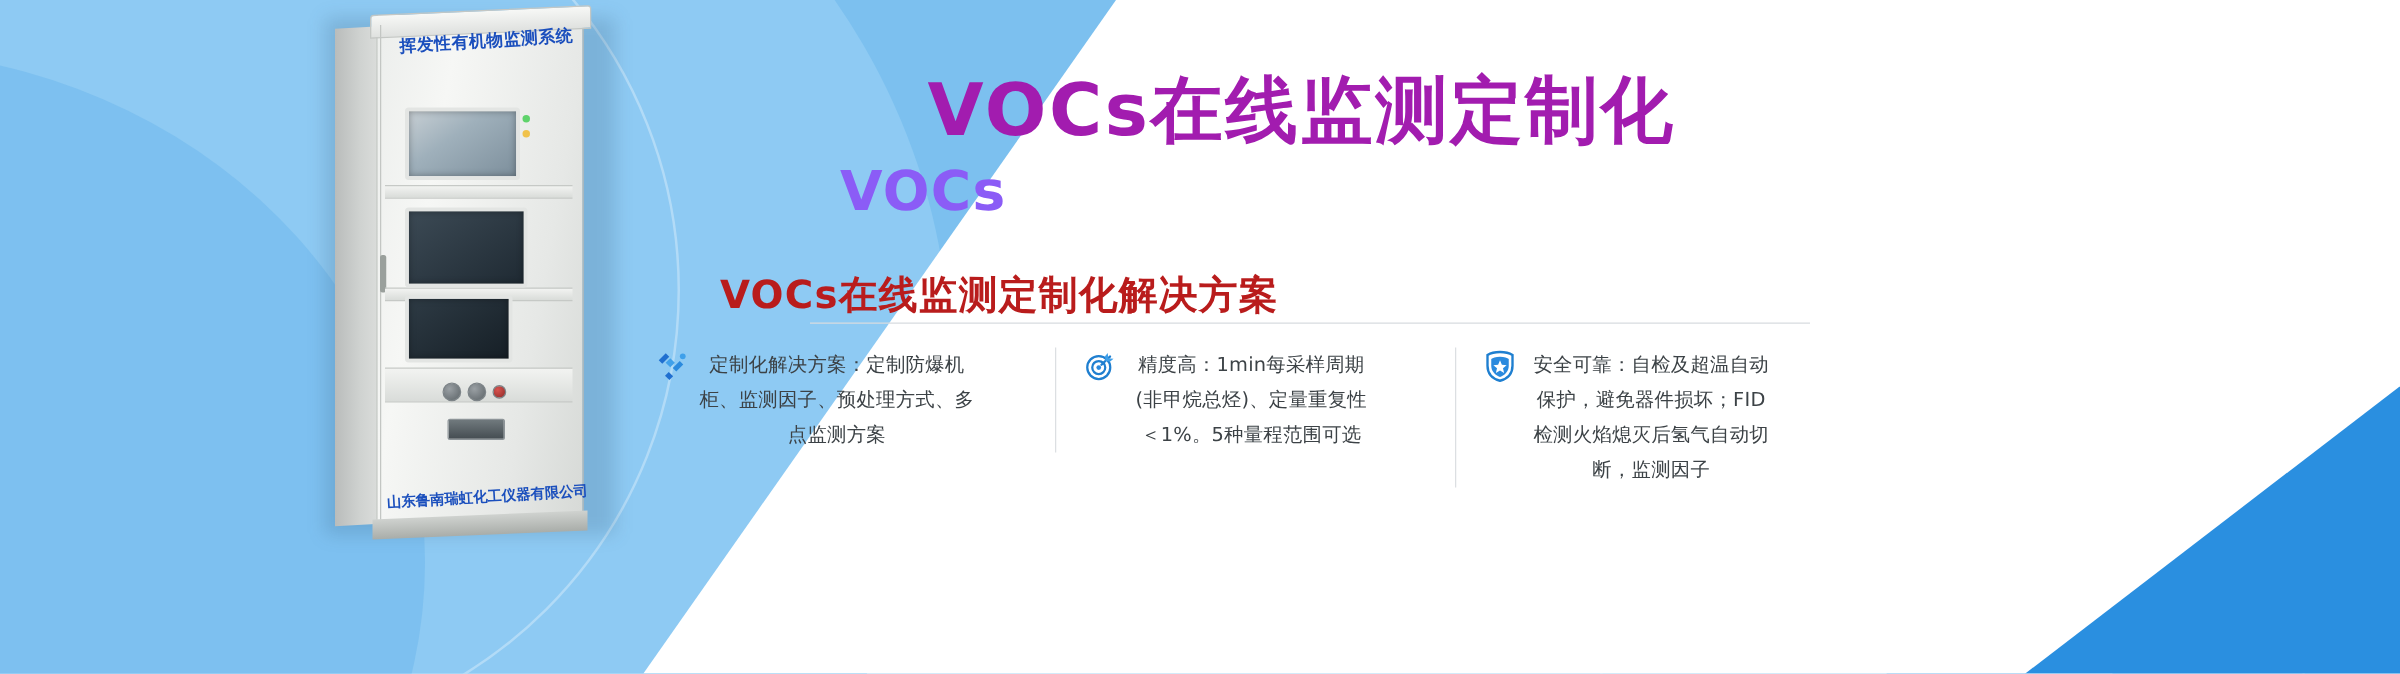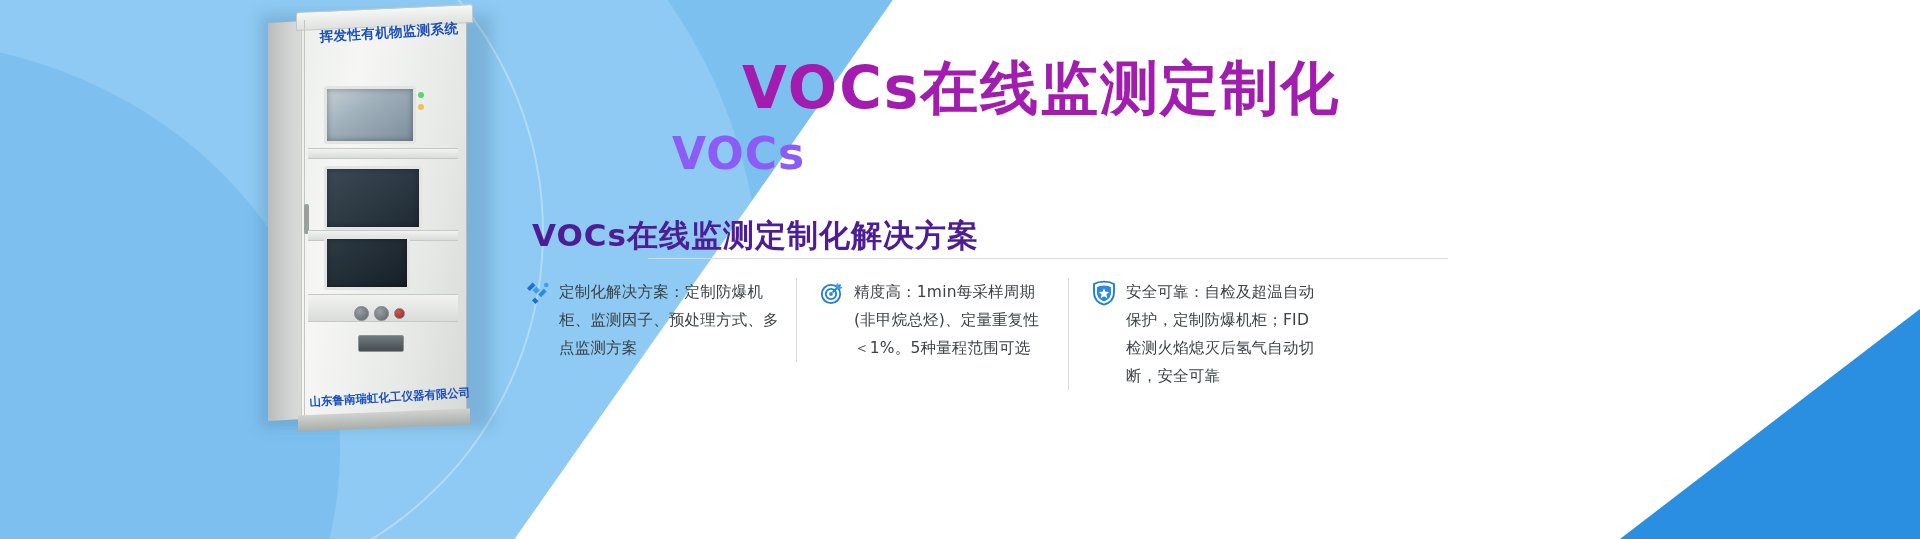--- a/index.html
+++ b/index.html
@@ -190,23 +190,23 @@
     font-family:"DejaVu Sans","Liberation Sans",sans-serif;
     letter-spacing:2px;
     user-select:none;
   }
   .ghost-top{
     left:742px;top:50px;
     font-size:58px;
     color:#a21caf;
   }
   .ghost-bottom{
-    left:532px;top:215px;
+    left:576px;top:215px;
     font-size:31px;
-    color:#4c1d95;
+    color:#b91c1c;
     letter-spacing:1px;
   }
 
   
   .headline{
     position:absolute;
     left:672px;top:108px;
     white-space:nowrap;
   }
   .h-vocs{
@@ -251,33 +251,35 @@
   .feature{
     display:flex;
     align-items:flex-start;
     width:272px;
     padding:0 16px 0 0;
     box-sizing:border-box;
   }
   .feature + .feature{
     border-left:1px solid #dcdfe2;
     padding-left:22px;
+    margin-left:48px;
   }
   .f-icon{
     flex:0 0 auto;
     width:26px;height:26px;
     margin-right:9px;
     margin-top:2px;
   }
   .f-text{
     font-size:15.5px;
     line-height:28px;
     color:#3c4246;
     font-family:"DejaVu Sans","Liberation Sans",sans-serif;
     letter-spacing:.2px;
+    text-align:center;
   }
 </style>
 </head>
 <body>
 
 <div class="banner">
 
   <div class="bg-base">
     <div class="blob-a"></div>
     <div class="blob-b"></div>
@@ -360,17 +362,17 @@
     </div>
 
     <div class="feature">
       <span class="f-icon">
         <svg viewBox="0 0 26 26" width="26" height="26">
           <path d="M13 1.6 C17.6 1.6 21.4 3 23 4 L23 12.5 C23 19 18.6 23 13 24.6 C7.4 23 3 19 3 12.5 L3 4 C4.6 3 8.4 1.6 13 1.6 Z" fill="none" stroke="#1f7fd0" stroke-width="1.9"></path>
           <path d="M13 5.4 C16.4 5.4 19 6.4 20 7.2 L20 12.6 C20 17.2 16.8 20.2 13 21.5 C9.2 20.2 6 17.2 6 12.6 L6 7.2 C7 6.4 9.6 5.4 13 5.4 Z" fill="#2b8ade"></path>
           <path d="M13 8.2 L14.5 11.8 L18.3 12.1 L15.4 14.6 L16.3 18.3 L13 16.3 L9.7 18.3 L10.6 14.6 L7.7 12.1 L11.5 11.8 Z" fill="#ffffff"></path>
         </svg>
       </span>
-      <span class="f-text">安全可靠：自检及超温自动保护，定制防爆机柜；FID检测火焰熄灭后氢气自动切断，安全可靠</span>
+      <span class="f-text">安全可靠：自检及超温自动保护，避免器件损坏；FID检测火焰熄灭后氢气自动切断，监测因子</span>
     </div>
 
   </div>
 </div>
 
 </body></html>

